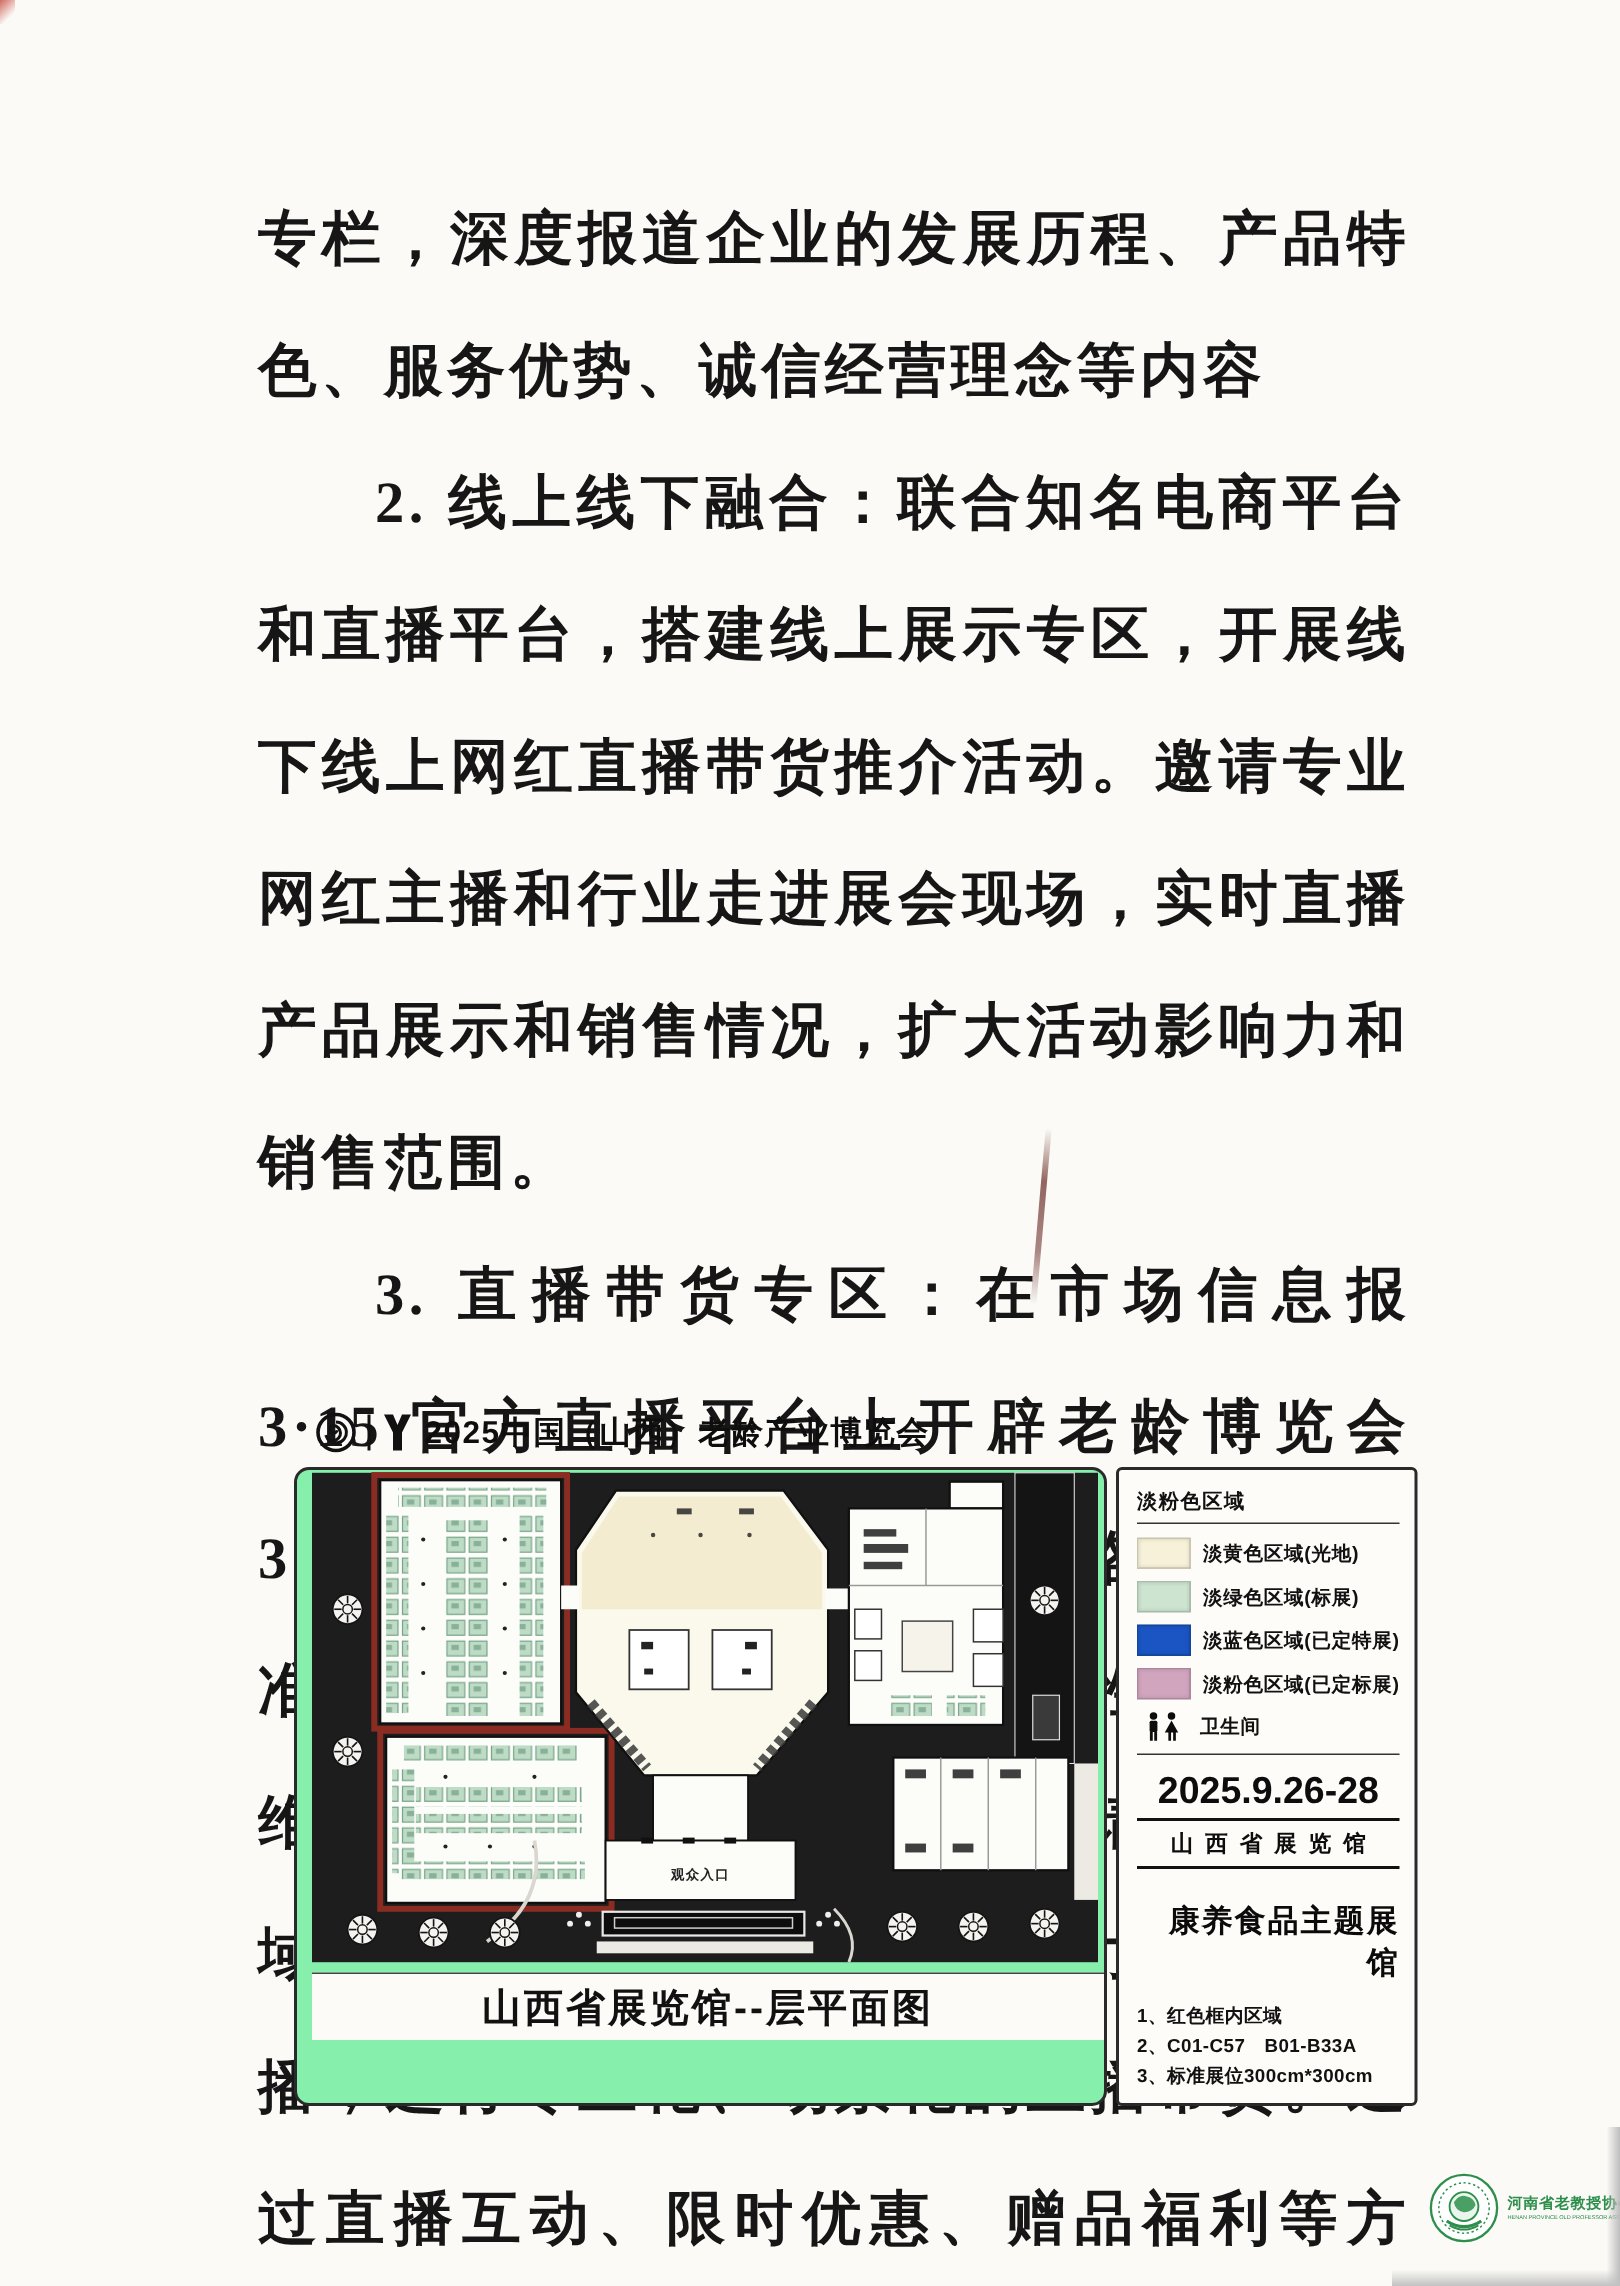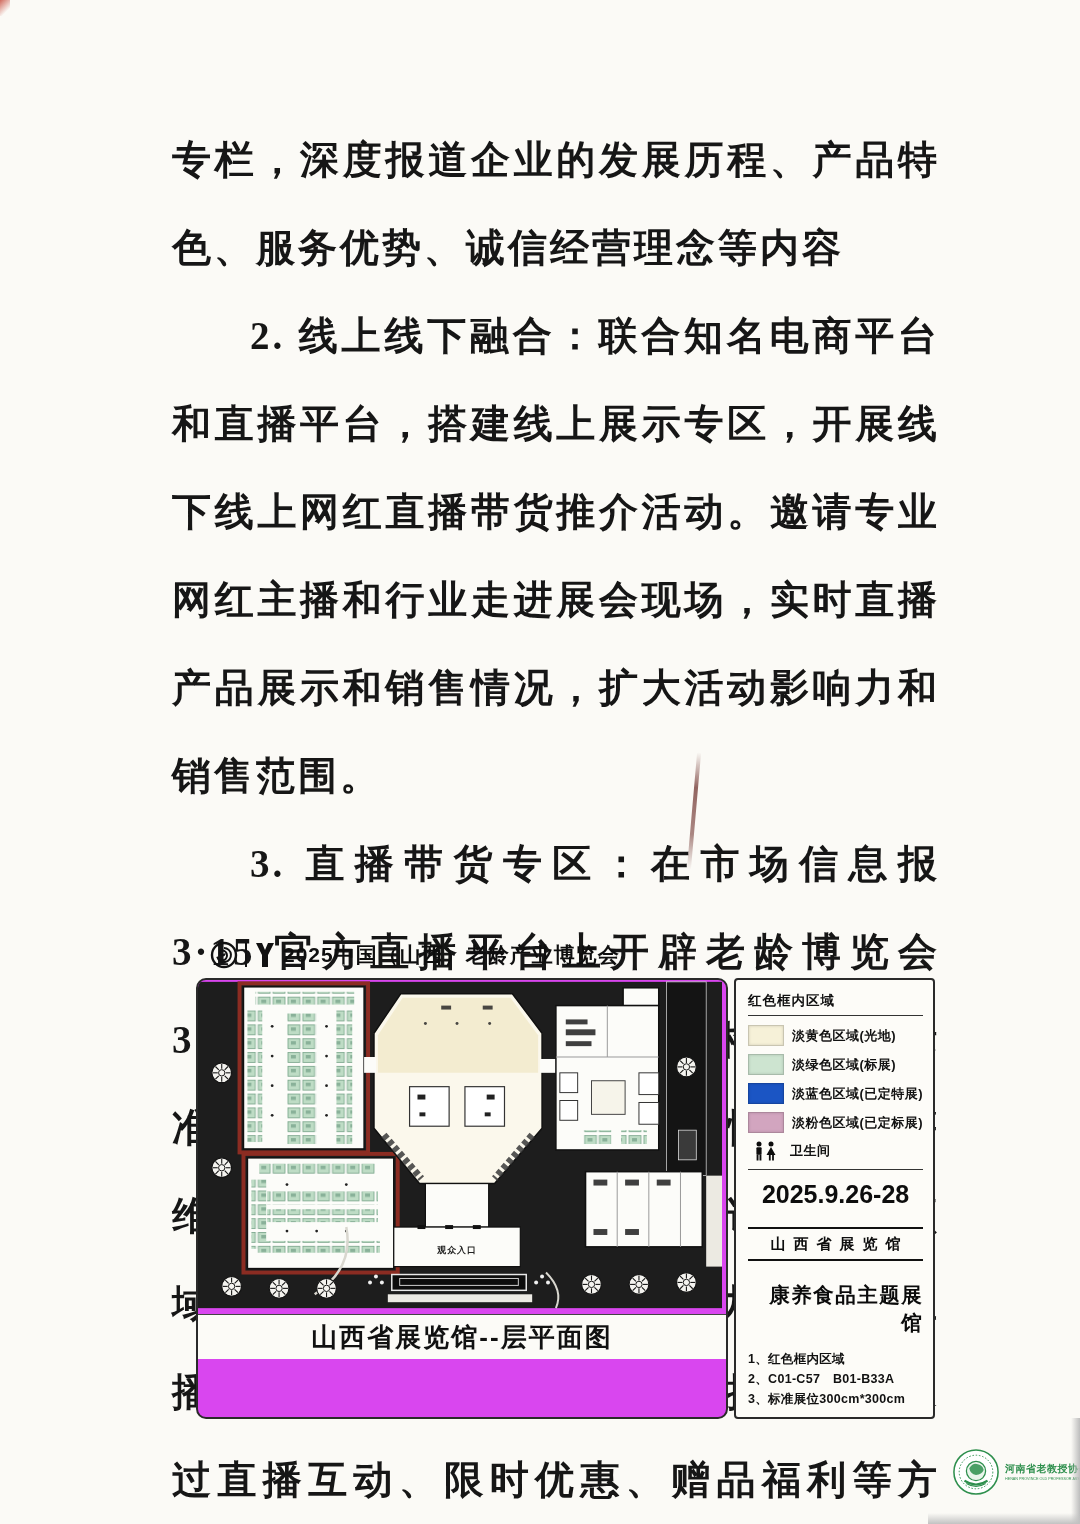--- a/index.html
+++ b/index.html
@@ -37,41 +37,41 @@
     background:linear-gradient(to bottom,rgba(150,150,150,0),#c2c2c2);
   }
   
   .figure{position:absolute;left:196px;top:932px;width:730px;}
   .fig-header{display:flex;align-items:center;height:46px;padding-left:14px;gap:7px;}
   .fig-header .divider{width:2px;height:24px;background:#111;}
   .fig-title{font-size:21px;font-weight:800;letter-spacing:1px;color:#0e0e0e;}
   .fig-row{display:flex;align-items:stretch;gap:6px;}
   .plan-box{
     width:528px;border:2px solid #2a2a2a;border-radius:10px;overflow:hidden;
-    background:#d946ef;flex:none;
+    background:#86efac;flex:none;padding-left:10px;
   }
   .plan-caption{
     height:44px;background:#fcfbf7;display:flex;align-items:center;justify-content:center;
     font-size:26px;font-weight:800;letter-spacing:2px;color:#111;
     border-top:1px solid #444;
   }
   
   .legend-panel{
     flex:1;border:2px solid #2a2a2a;border-radius:4px;background:#fdfcf8;
     padding:12px 10px 8px 12px;box-sizing:border-box;
   }
   .legend-title{font-size:13.5px;font-weight:800;letter-spacing:1px;color:#111;}
   .legend-hr{border:none;border-top:1.5px solid #333;margin:5px 0 9px 0;}
   .legend-row{display:flex;align-items:center;gap:8px;margin-bottom:8px;min-height:20px;}
   .swatch{width:34px;height:19px;flex:none;border:1px solid rgba(0,0,0,.18);box-shadow:inset 0 0 3px rgba(0,0,0,.15);}
   .legend-label{font-size:13px;font-weight:800;letter-spacing:.5px;color:#111;white-space:nowrap;}
   .restroom{width:34px;height:20px;flex:none;display:flex;justify-content:center;}
   .legend-dates{
     margin-top:10px;text-align:center;font-size:25px;font-weight:800;color:#0d0d0d;
-    border-bottom:2.5px solid #111;padding-bottom:18px;
+    border-bottom:2.5px solid #111;padding-bottom:3px;
   }
   .legend-venue{
     margin-top:6px;text-align:center;font-size:15px;font-weight:800;color:#0d0d0d;
     letter-spacing:8px;border-bottom:2.5px solid #111;padding-bottom:5px;text-indent:8px;
   }
   .legend-hall{
     margin-top:20px;text-align:right;font-size:20.5px;font-weight:800;
     letter-spacing:1.5px;color:#0b0b0b;
   }
   .legend-notes{margin-top:12px;}
@@ -273,21 +273,21 @@
           <use href="#tree" x="130" y="310"></use>
           <use href="#tree" x="398" y="306"></use>
           <use href="#tree" x="446" y="306"></use>
           <use href="#tree" x="494" y="86"></use>
           <use href="#tree" x="494" y="304"></use>
         </svg>
         <div class="plan-caption">山西省展览馆--层平面图</div>
       </div>
 
       <div class="legend-panel">
-        <div class="legend-title">红色框内区域</div>
+        <div class="legend-title">淡粉色区域</div>
         <hr class="legend-hr">
 
         <div class="legend-row">
           <span class="swatch" style="background-color: rgb(246, 241, 216);"></span>
           <span class="legend-label">淡黄色区域(光地)</span>
         </div>
         <div class="legend-row">
           <span class="swatch" style="background-color: rgb(205, 228, 208);"></span>
           <span class="legend-label">淡绿色区域(标展)</span>
         </div>

